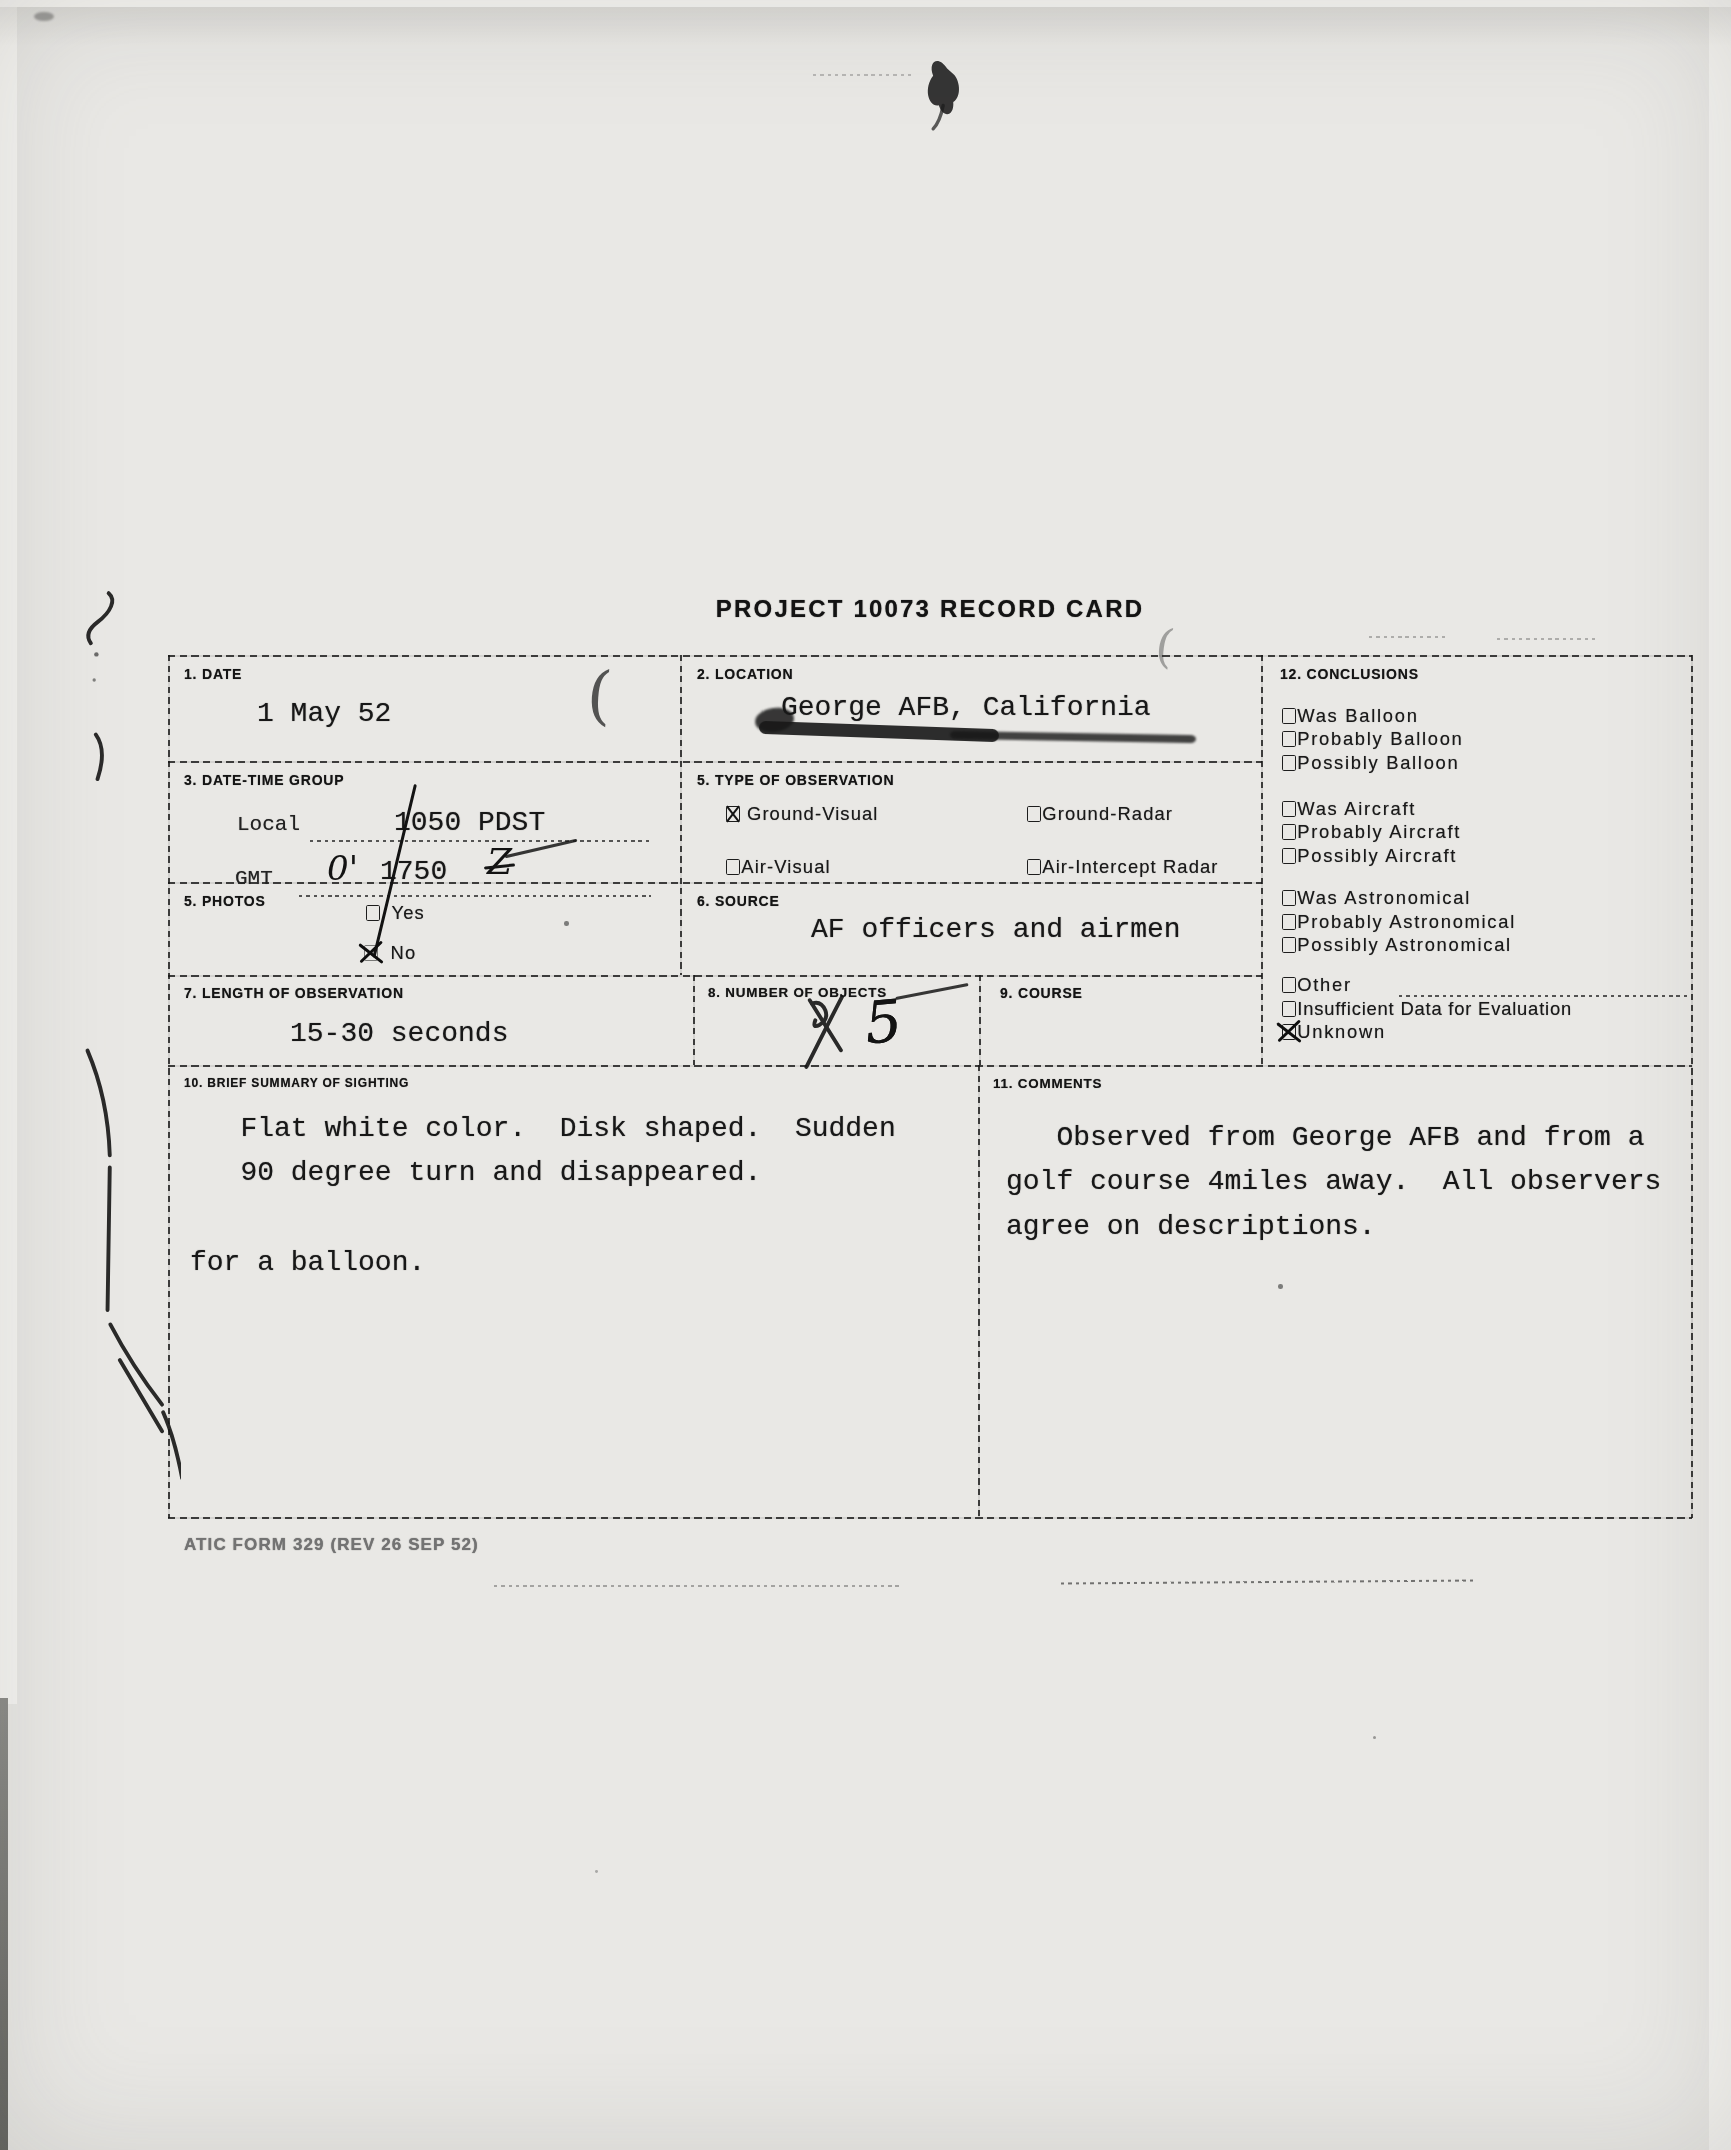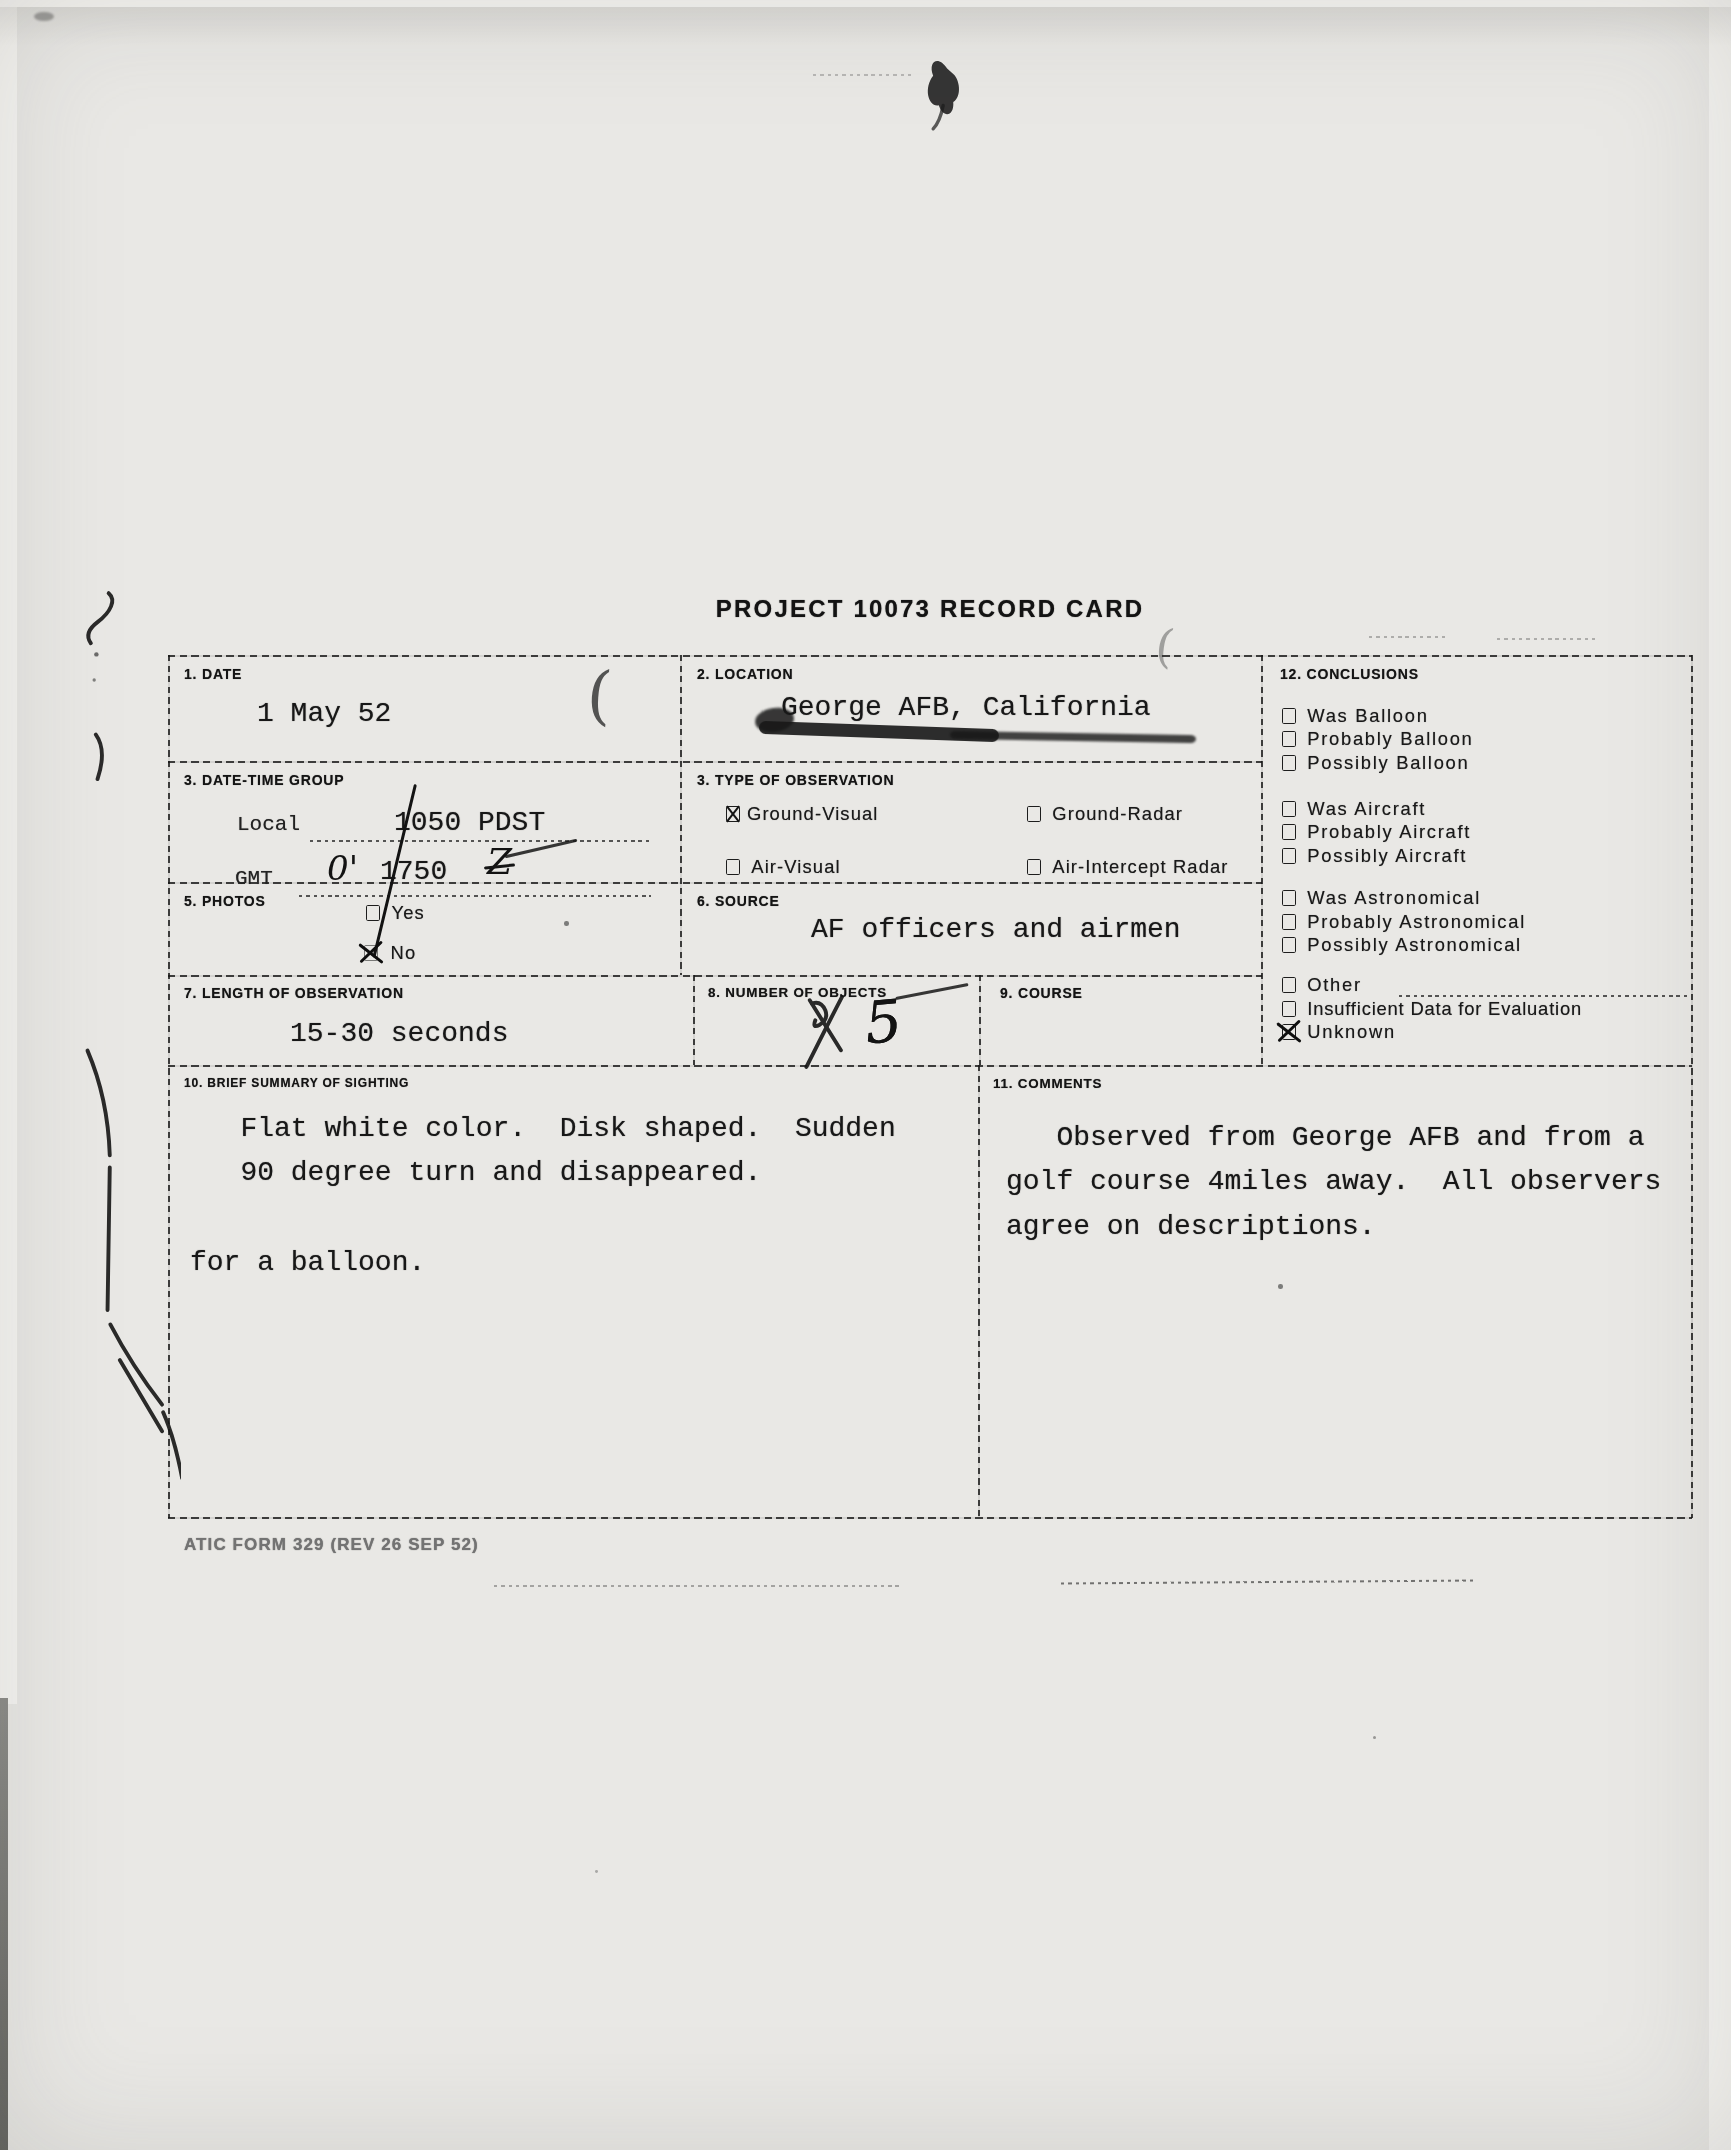--- a/index.html
+++ b/index.html
@@ -11,21 +11,21 @@
   .mono{font-family:"Liberation Mono","DejaVu Sans Mono",monospace;font-size:28px;color:#171717;
         text-shadow:0 0 1.1px rgba(25,25,25,.55);white-space:pre;}
   .mono-sm{font-family:"Liberation Mono","DejaVu Sans Mono",monospace;font-size:21px;color:#222;
         text-shadow:0 0 0.8px rgba(25,25,25,.5);white-space:nowrap;}
   .opt{font-size:18.4px;letter-spacing:1.1px;color:#191919;text-shadow:0 0 0.8px rgba(25,25,25,.55);white-space:nowrap;}
   .copt{font-size:18.4px;letter-spacing:1.7px;color:#191919;text-shadow:0 0 0.8px rgba(25,25,25,.55);white-space:nowrap;}
   .hand{font-family:"DejaVu Serif",serif;font-style:italic;color:#131313;}
   .hl{height:1.7px;background:repeating-linear-gradient(90deg,#161616 0 7.3px,rgba(22,22,22,.12) 7.3px 11.7px);opacity:.82;}
   .vl{width:1.7px;background:repeating-linear-gradient(180deg,#161616 0 6.1px,rgba(22,22,22,.12) 6.1px 10.6px);opacity:.82;}
   .dotline{height:1.7px;background:repeating-linear-gradient(90deg,#222 0 3.4px,transparent 3.4px 7.3px);opacity:.75;}
-  .row{display:flex;align-items:center;gap:11px;}
+  .row{display:flex;align-items:center;gap:1px;}
   .cb{position:relative;display:inline-block;width:12.3px;height:14px;border:1.7px solid #1d1d1d;
       border-radius:1.7px;flex:0 0 auto;}
   .cb.checked::before,.cb.checked::after{content:"";position:absolute;left:50%;top:50%;
       width:2.2px;height:20px;background:#141414;}
   .cb.checked::before{transform:translate(-50%,-50%) rotate(38deg);}
   .cb.checked::after{transform:translate(-50%,-50%) rotate(-38deg);}
   .cb.hand-x.checked::before,.cb.hand-x.checked::after{height:30px;width:2.8px;background:#0e0e0e;border-radius:1.7px;}
   .cb.hand-x.checked::before{transform:translate(-46%,-54%) rotate(46deg);}
   .cb.hand-x.checked::after{transform:translate(-54%,-48%) rotate(-52deg);}
   .speck{background:#333;border-radius:50%;}
@@ -99,21 +99,21 @@
   <div class="abs mono" style="left:394px;top:807px;">1050 PDST</div>
   <div class="abs mono-sm" style="left:235px;top:867px;">GMT</div>
   <div class="abs dotline" style="left:299px;top:895px;width:352px;"></div>
   <div class="abs hand" style="left:327px;top:848px;font-size:34px;">0'</div>
   <div class="abs mono" style="left:380px;top:856px;">1750</div>
   <div class="abs hand" style="left:487px;top:841px;font-size:36px;">Z</div>
   <div class="abs" style="left:484px;top:865px;width:31px;height:2.8px;background:#151515;transform:rotate(-6deg);border-radius:1.7px;"></div>
   <div class="abs" style="left:504px;top:847px;width:74px;height:2.8px;background:#151515;transform:rotate(-13deg);border-radius:1.7px;opacity:.85;"></div>
   <div class="abs" style="left:414px;top:784px;width:2.8px;height:178px;background:#131313;transform:rotate(13.5deg);transform-origin:top left;border-radius:1.7px;"></div>
 
-  <div class="abs label" style="left:697px;top:772px;">3. TYPE OF OBSERVATION</div>
+  <div class="abs label" style="left:697px;top:772px;">5. TYPE OF OBSERVATION</div>
   <div class="abs row" style="left:726px;top:803px;gap:6.7px;">
     <span class="cb checked"></span>
     <span class="opt">Ground-Visual</span>
   </div>
   <div class="abs row" style="left:1027px;top:803px;">
     <span class="cb"></span>
     <span class="opt">Ground-Radar</span>
   </div>
   <div class="abs row" style="left:726px;top:856px;">
     <span class="cb"></span>

